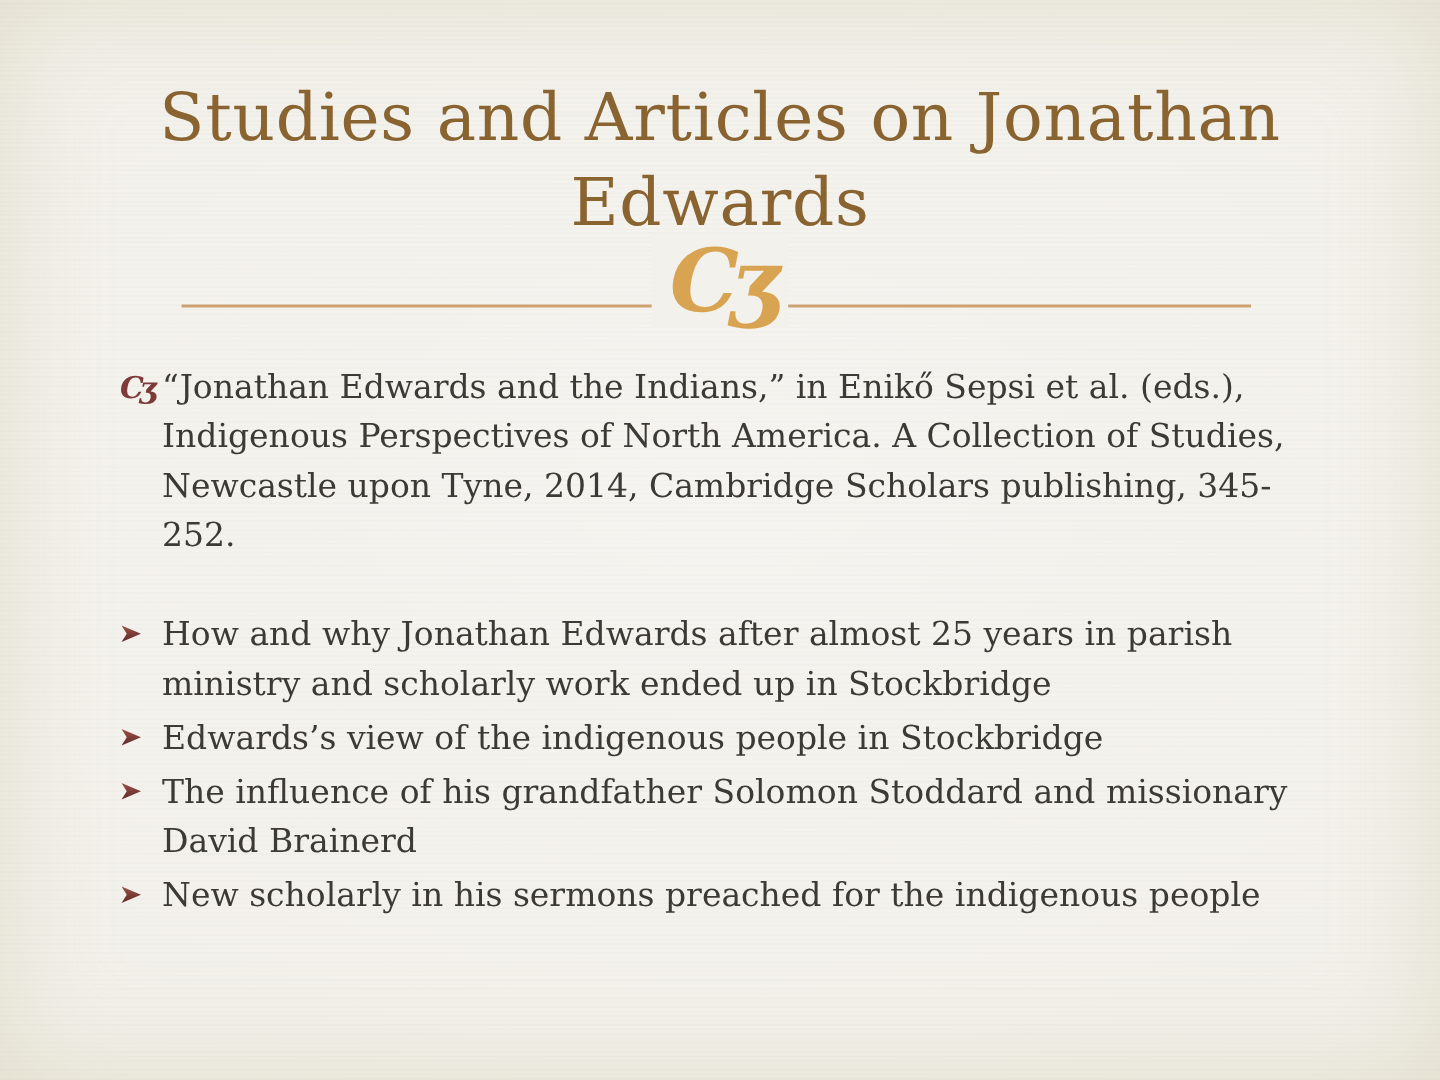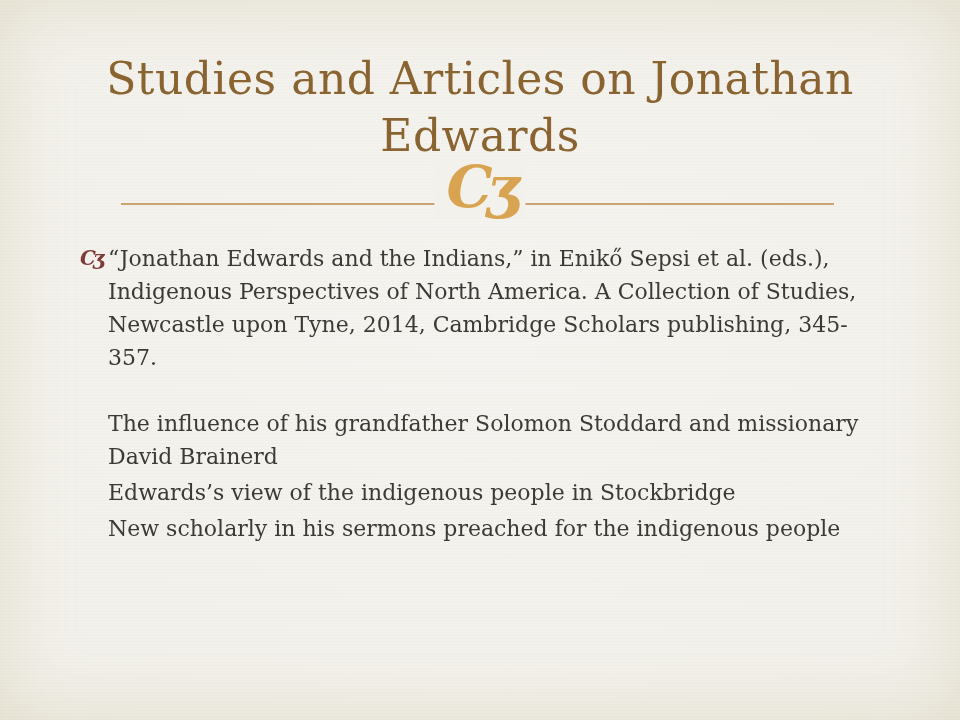--- a/index.html
+++ b/index.html
@@ -102,35 +102,47 @@
 
   <h1 class="title">Studies and Articles on Jonathan Edwards</h1>
 
   <div class="divider-line"></div>
   <div class="divider-ornament">Cʒ</div>
 
   <div class="content">
 
     <div class="citation-item">
       <span class="citation-bullet">Cʒ</span>
-      <span class="citation-text">“Jonathan Edwards and the Indians,” in Enikő Sepsi et al. (eds.), Indigenous Perspectives of North America. A Collection of Studies, Newcastle upon Tyne, 2014, Cambridge Scholars publishing, 345-357.</span>
+      <span class="citation-text">“Jonathan Edwards and the Indians,” in Enikő Sepsi et al. (eds.), Indigenous Perspectives of North America. A Collection of Studies, Newcastle upon Tyne, 2014, Cambridge Scholars publishing, 345-252.</span>
     </div>
 
     <ul class="points">
       <li>
         <svg class="arrow-bullet" width="16" height="15" viewBox="0 0 16 15" aria-hidden="true">
+          <defs>
+              <linearGradient id="ag1" x1="0" y1="0" x2="0" y2="1">
+            <stop offset="0" stop-color="#9a5247"></stop>
+                <stop offset="1" stop-color="#612a28"></stop>
+          </linearGradient>
+            </defs>
           <polygon points="1,2 14,7.5 1,13 4.5,7.5" fill="url(#ag1)"></polygon>
         </svg>
-        <span class="point-text">The influence of his grandfather Solomon Stoddard and missionary David Brainerd</span>
+        <span class="point-text">How and why Jonathan Edwards after almost 25 years in parish ministry and scholarly work ended up in Stockbridge</span>
       </li>
       <li>
         <svg class="arrow-bullet" width="16" height="15" viewBox="0 0 16 15" aria-hidden="true">
           <polygon points="1,2 14,7.5 1,13 4.5,7.5" fill="url(#ag1)"></polygon>
         </svg>
         <span class="point-text">Edwards’s view of the indigenous people in Stockbridge</span>
+      </li>
+      <li>
+        <svg class="arrow-bullet" width="16" height="15" viewBox="0 0 16 15" aria-hidden="true">
+          <polygon points="1,2 14,7.5 1,13 4.5,7.5" fill="url(#ag1)"></polygon>
+        </svg>
+        <span class="point-text">The influence of his grandfather Solomon Stoddard and missionary David Brainerd</span>
       </li>
       <li>
         <svg class="arrow-bullet" width="16" height="15" viewBox="0 0 16 15" aria-hidden="true">
           <polygon points="1,2 14,7.5 1,13 4.5,7.5" fill="url(#ag1)"></polygon>
         </svg>
         <span class="point-text">New scholarly in his sermons preached for the indigenous people</span>
       </li>
     </ul>
 
   </div>

